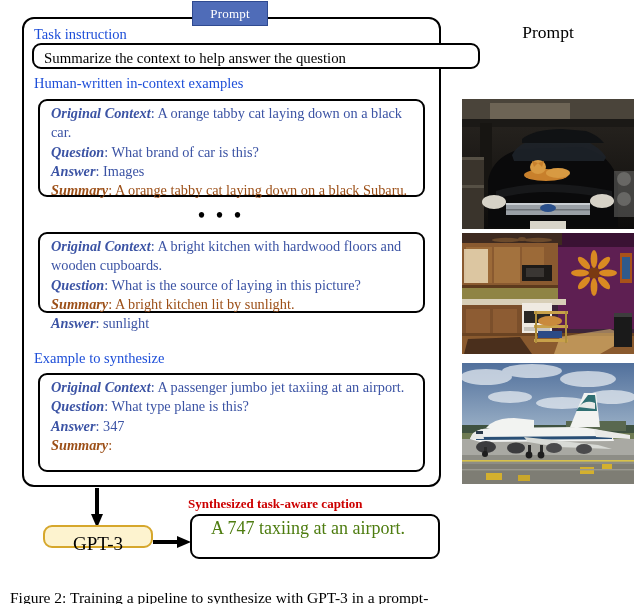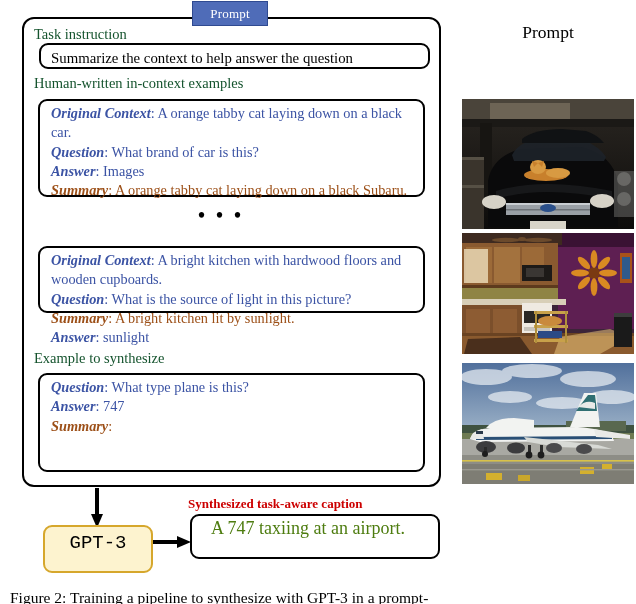--- a/index.html
+++ b/index.html
@@ -43,55 +43,55 @@
     height: 470px;
     border: 2.2px solid #000;
     border-radius: 12px;
     box-sizing: border-box;
     background: #fff;
   }
 
   .section-label {
     position: absolute;
     font-size: 14.5px;
-    color: #14532d;
+    color: #1d4ed8;
     white-space: nowrap;
   }
 
   
   .inner-box {
     position: absolute;
     border: 2.2px solid #000;
     border-radius: 9px;
     box-sizing: border-box;
     background: #fff;
   }
 
   #instruction-box {
-    left: 39px;
+    left: 32px;
     top: 43px;
-    width: 391px;
+    width: 448px;
     height: 26px;
   }
   #instruction-text {
     position: absolute;
     left: 10px;
     top: 2px;
     font-size: 14.8px;
     line-height: 22px;
     white-space: nowrap;
   }
 
   
   .example-box {
     left: 38px;
     width: 387px;
   }
   #example-box-1 { top: 99px;  height: 98px; }
-  #example-box-2 { top: 246px; height: 67px; }
+  #example-box-2 { top: 232px; height: 81px; }
   #example-box-3 { top: 373px; height: 99px; }
 
   .ex-lines {
     position: absolute;
     left: 11px;
     top: 3px;
     right: 8px;
     font-size: 14.3px;
     line-height: 19.3px;
   }
@@ -131,30 +131,29 @@
     width: 14px;
     height: 40px;
   }
 
   
   #gpt3-box {
     position: absolute;
     left: 43px;
     top: 525px;
     width: 110px;
-    height: 48px;
+    height: 23px;
     background: #fdf3cf;
     border: 2.2px solid #d6a72c;
     border-radius: 9px;
     box-sizing: border-box;
     text-align: center;
     font-size: 19px;
     line-height: 33px;
     color: #000;
-    font-family: Liberation Mono, monospace;
   }
 
   #arrow-right {
     position: absolute;
     left: 153px;
     top: 533px;
     width: 38px;
     height: 18px;
   }
 
@@ -258,40 +257,43 @@
 </div>
 
 <div id="ellipsis-dots">• • •</div>
 
 <div class="inner-box example-box" id="example-box-2">
   <div class="ex-lines">
     <div class="ex-line">
       <span class="k-blue">Original Context</span><span class="v-blue">: A bright kitchen with hardwood floors and wooden cupboards.</span>
     </div>
     <div class="ex-line">
-      <span class="k-blue">Question</span><span class="v-blue">: What is the source of light in this picture?</span>
+      <span class="k-blue">Question</span><span class="v-blue">: What is the source of laying in this picture?</span>
     </div>
     <div class="ex-line">
       <span class="k-brown">Summary</span><span class="v-brown">: A bright kitchen lit by sunlight.</span>
     </div>
     <div class="ex-line">
       <span class="k-blue">Answer</span><span class="v-blue">: sunlight</span>
     </div>
   </div>
 </div>
 
 <div class="section-label" style="left:34px; top:350px;">Example to synthesize</div>
 
 <div class="inner-box example-box" id="example-box-3">
   <div class="ex-lines">
     <div class="ex-line">
+      <span class="k-blue">Original Context</span><span class="v-blue">: A passenger jumbo jet taxiing at an airport.</span>
+    </div>
+    <div class="ex-line">
       <span class="k-blue">Question</span><span class="v-blue">: What type plane is this?</span>
     </div>
     <div class="ex-line">
-      <span class="k-blue">Answer</span><span class="v-blue">: 747</span>
+      <span class="k-blue">Answer</span><span class="v-blue">: 347</span>
     </div>
     <div class="ex-line">
       <span class="k-brown">Summary</span><span class="v-brown">:</span>
     </div>
   </div>
 </div>
 
 <svg id="arrow-down" viewBox="0 0 14 40">
   <line x1="7" y1="0" x2="7" y2="28" stroke="#000" stroke-width="4"></line>
   <polygon points="7,40 1,26 13,26" fill="#000"></polygon>

